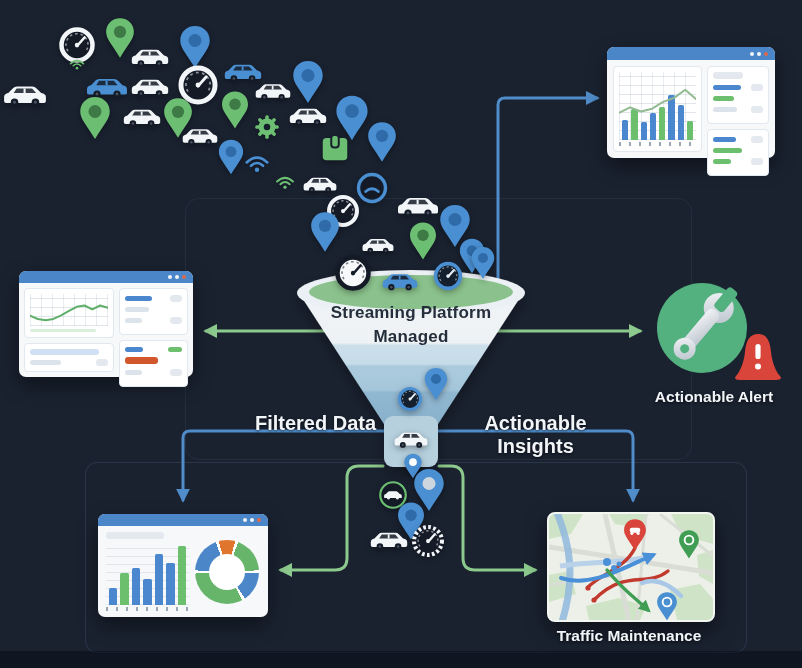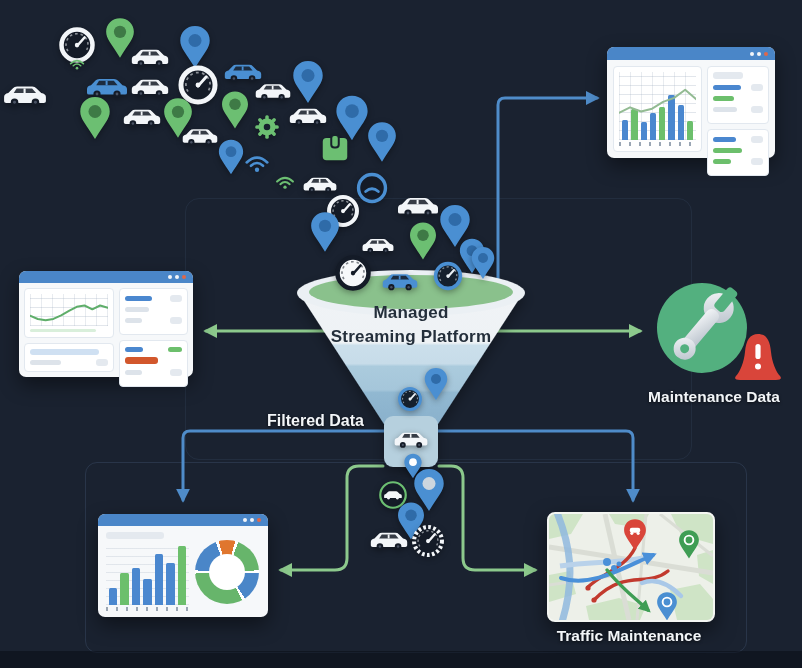--- a/index.html
+++ b/index.html
@@ -5,21 +5,21 @@
   html,body{margin:0;padding:0;background:#0e1420;}
   .canvas{position:relative;width:802px;height:668px;overflow:hidden;
     background:var(--pal-bg,#1a2230);font-family:"Liberation Sans",sans-serif;}
   .decor{position:absolute;border:1px solid rgba(96,122,166,.20);border-radius:14px;pointer-events:none;}
   .decor.mid{left:185px;top:198px;width:505px;height:260px;border-color:rgba(96,122,166,.13);}
   .decor.bottom{left:85px;top:462px;width:660px;height:189px;border-color:rgba(96,122,166,.22);border-radius:12px;}
   .bottom-strip{position:absolute;left:0;bottom:0;width:100%;height:17px;background:rgba(9,13,21,.55);}
   #connectors{position:absolute;left:0;top:0;z-index:1;pointer-events:none;}
   .funnel-title{position:absolute;left:316px;top:301px;width:190px;z-index:2;text-align:center;
     color:var(--pal-funnel_text,#242f3b);font-size:17px;font-weight:700;line-height:24px;letter-spacing:.2px;}
-  .flow-label{position:absolute;z-index:5;color:var(--pal-label_text,#f2f5f8);font-size:16px;font-weight:700;
+  .flow-label{position:absolute;z-index:5;color:var(--pal-label_text,#f2f5f8);font-size:20px;font-weight:700;
     text-align:center;text-shadow:0 1px 3px rgba(0,0,0,.65);}
   .node-label{position:absolute;z-index:5;color:var(--pal-label_text,#f2f5f8);font-size:15.5px;font-weight:700;
     text-align:center;text-shadow:0 1px 3px rgba(0,0,0,.65);}
   
   .win{position:absolute;z-index:3;background:var(--pal-window_bg,#f6f8fa);border-radius:7px;
     box-shadow:0 8px 20px rgba(0,0,0,.45);}
   .titlebar{height:13px;background:var(--pal-titlebar_blue,#4a86c8);border-radius:7px 7px 0 0;
     display:flex;align-items:center;justify-content:flex-end;gap:3px;padding-right:7px;}
   .dot{width:4px;height:4px;border-radius:50%;}
   .dot.w{background:#f2f5f8;} .dot.r{background:#e0684a;}
@@ -97,25 +97,26 @@
 
     <g filter="url(#ds)">
       <path d="M299,293 L523,293 L438,424 L384,424 Z" fill="url(#fg)"></path>
       <ellipse cx="411" cy="293" rx="114" ry="23" fill="#ebf0f4"></ellipse>
       <ellipse cx="411" cy="292" rx="102" ry="17" fill="var(--pal-funnel_green,#8ac18c)"></ellipse>
       <rect x="384" y="416" width="54" height="51" rx="9" fill="var(--pal-spout,#b6d0de)"></rect>
     </g>
   </svg>
 
   <div class="funnel-title">
+    <div>Streaming Platform</div>
     <div>Managed</div>
-    <div>Streaming Platform</div>
   </div>
 
   <div class="flow-label" style="left:248px;top:412px;width:135px;">Filtered Data</div>
+  <div class="flow-label" style="left:458px;top:412px;width:155px;">Actionable Insights</div>
 
   <div class="win" style="left:607px;top:47px;width:168px;height:111px;">
     <div class="titlebar">
       <span class="dot w"></span>
       <span class="dot w"></span>
       <span class="dot r"></span>
     </div>
     <div class="win-body" style="height:98px;">
       <div class="card" style="flex:1.25;display:flex;flex-direction:column;">
         <div class="minichart">
@@ -321,21 +322,21 @@
       </g>
     </svg>
   </div>
   <div class="maint" style="left:730px;top:332px;width:56px;height:52px;">
     <svg width="56" height="52" viewBox="-28 -26 56 52">
       <path d="M0,-24 C8,-24 12,-18 13,-6 C14,4 18,14 22,18 Q25,22 18,22 L-18,22 Q-25,22 -22,18 C-18,14 -14,4 -13,-6 C-12,-18 -8,-24 0,-24 Z" fill="var(--pal-alert_red,#d9453a)"></path>
       <rect x="-2.6" y="-14" width="5.2" height="15" rx="2.6" fill="#fff"></rect>
       <circle cy="8.5" r="3" fill="#fff"></circle>
     </svg>
   </div>
-  <div class="node-label" style="left:632px;top:388px;width:164px;">Maintenance Data</div>
+  <div class="node-label" style="left:632px;top:388px;width:164px;">Actionable Alert</div>
 
   <div id="icons">
       <div class="icn" style="left: 77px; top: 45px; width: 40px;">
         <svg viewBox="0 0 40 40">
  <circle cx="20" cy="20" r="15.5" fill="#141b27" stroke="#f3f6f9" stroke-width="4.5"></circle>
  <path d="M11,26 A11,11 0 1 1 29,26" stroke="#f3f6f9" stroke-width="1.6" fill="none" opacity=".55" stroke-dasharray="2.5 3"></path>
  <line x1="20" y1="21" x2="27.5" y2="12.5" stroke="#f3f6f9" stroke-width="2.6" stroke-linecap="round"></line>
  <circle cx="20" cy="20" r="2.2" fill="#f3f6f9"></circle>
         </svg>
       </div>

